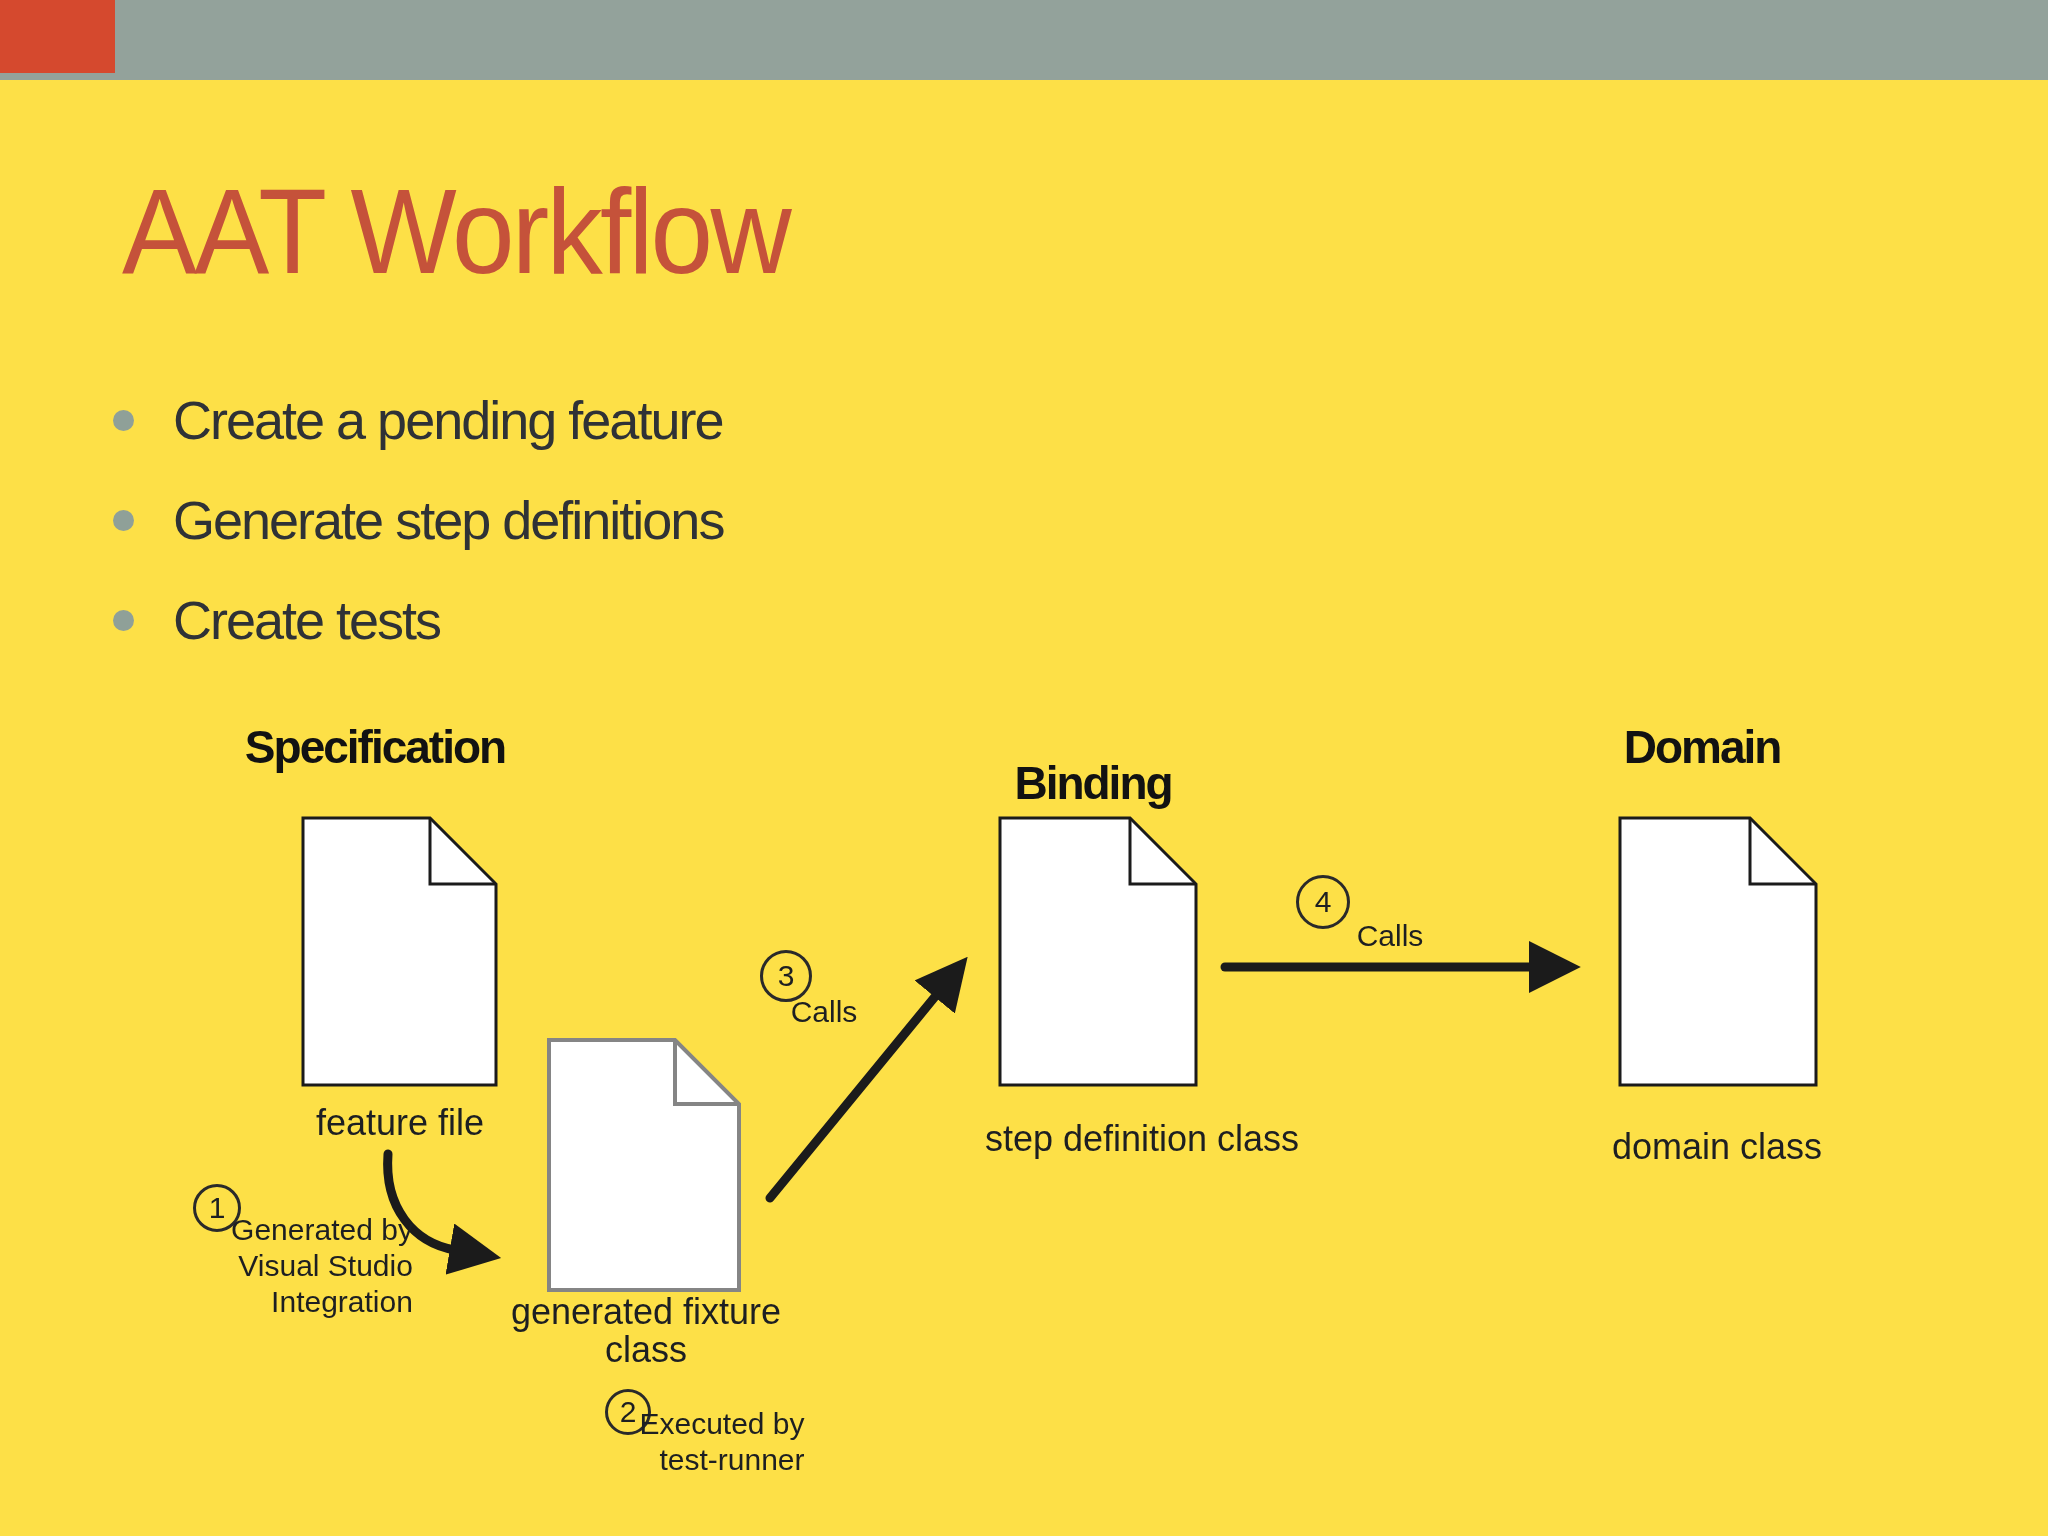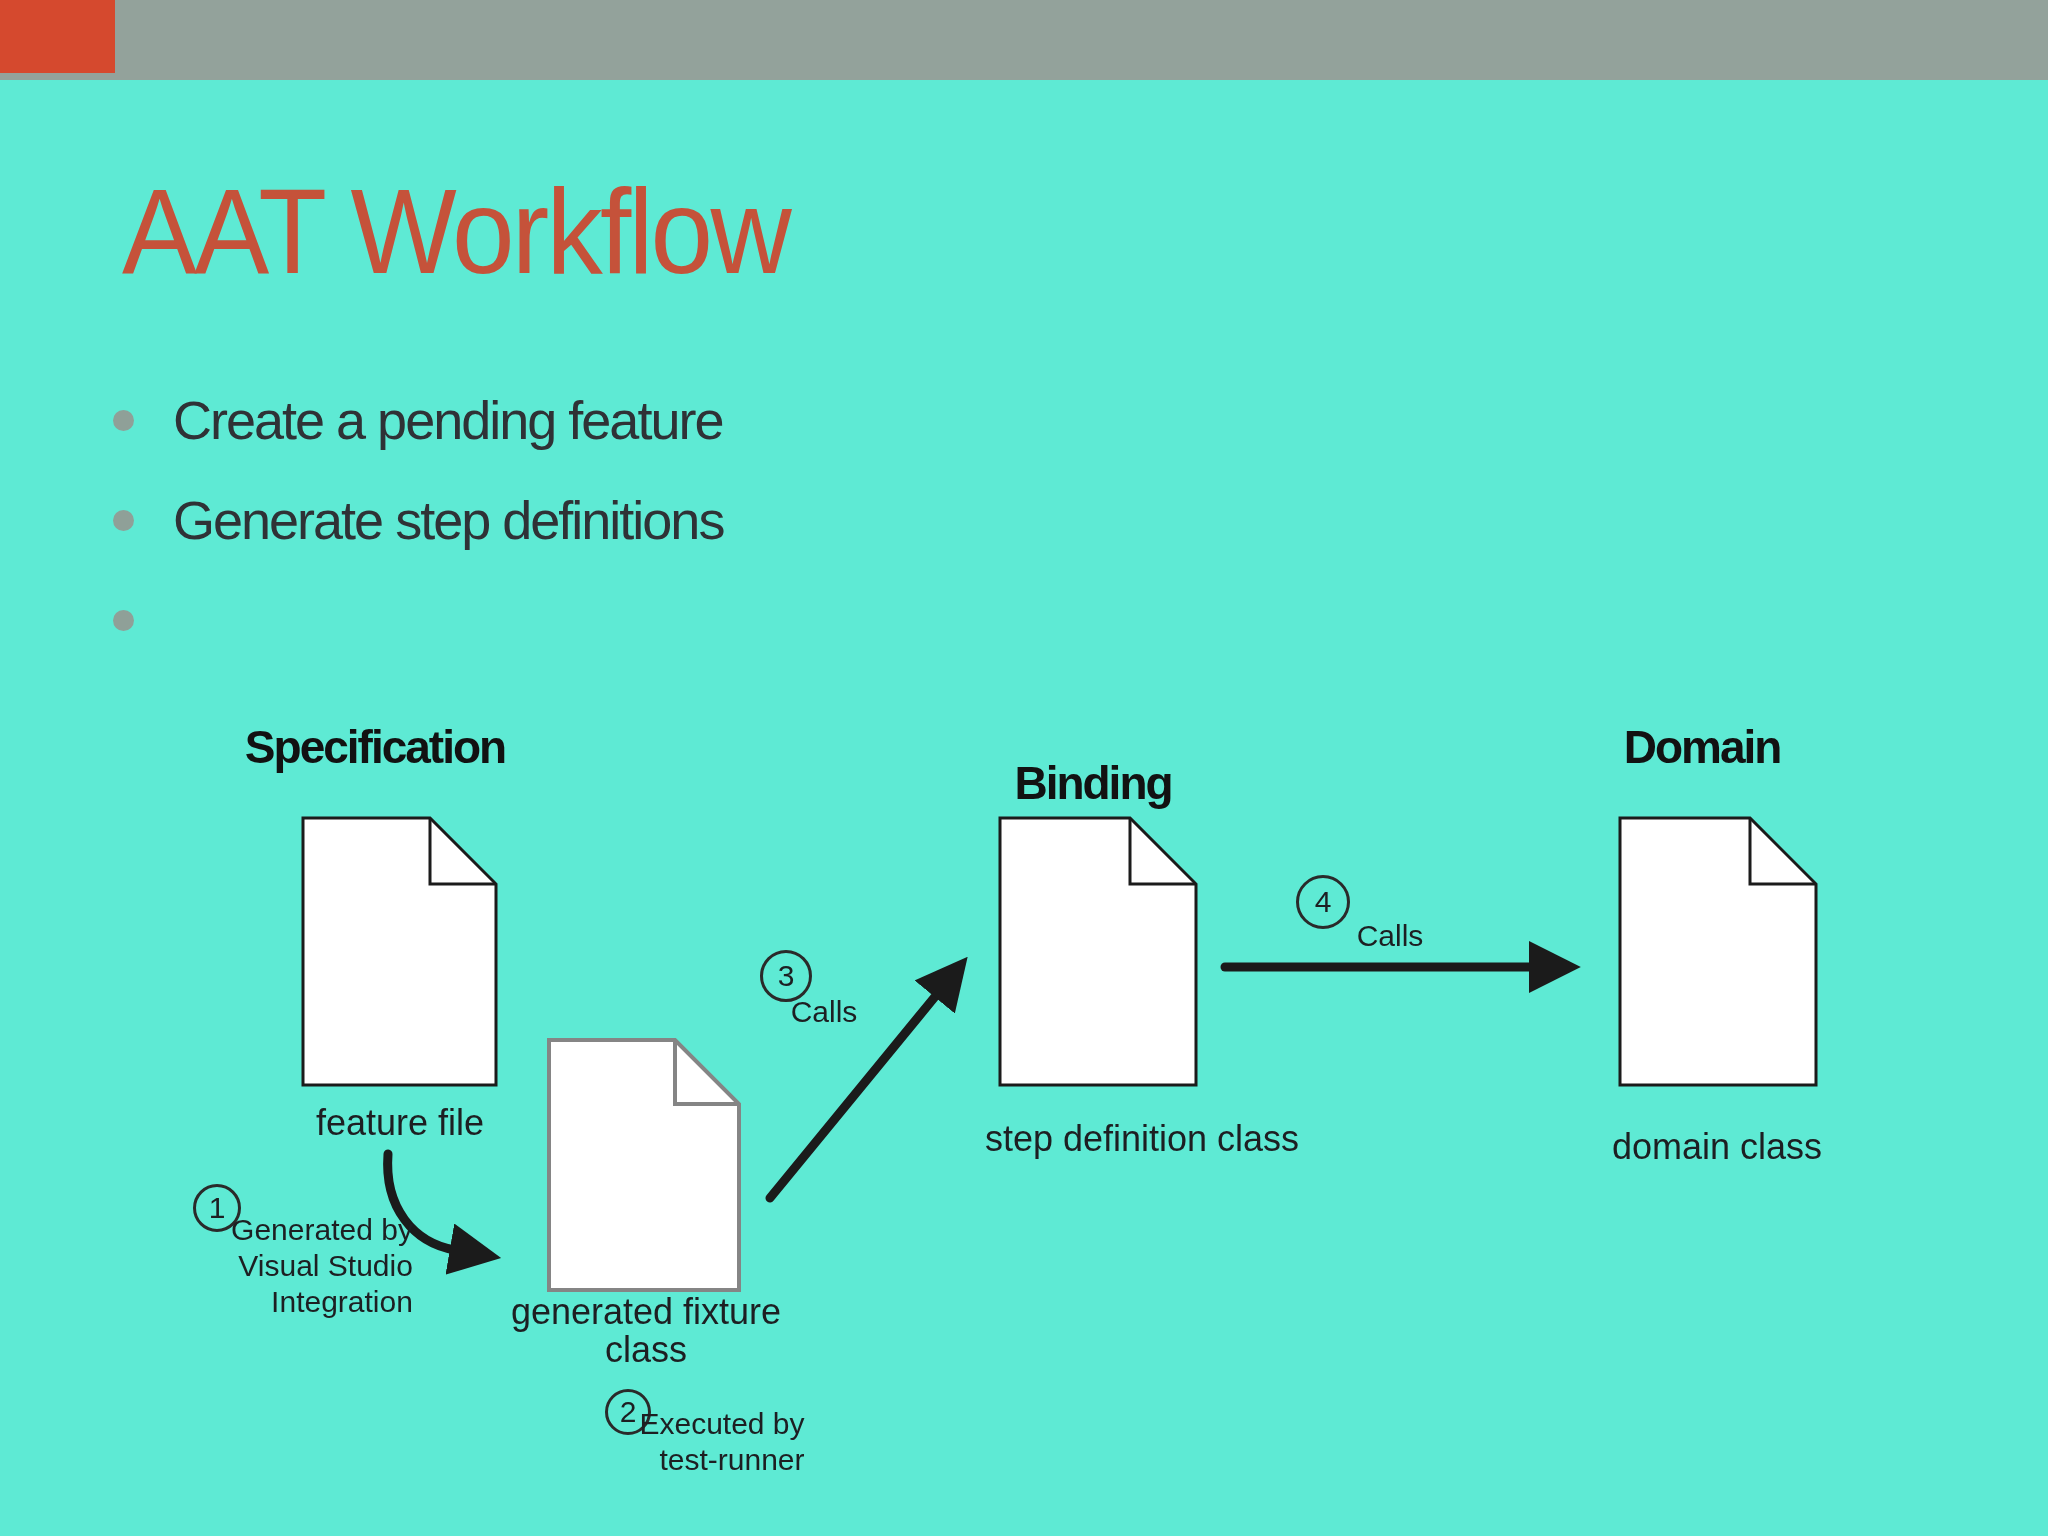--- a/index.html
+++ b/index.html
@@ -1,18 +1,18 @@
 <!DOCTYPE html>
 <html style="--band: #93a29b; --accent: #d5492e; --title: #c5523a; --dot: #8fa098; --text: #2f3236; --ink: #1b1b1b; --fixture_border: #858585;"><head>
 <meta charset="utf-8">
 <style>
   html,body{margin:0;padding:0;background:#e8e8e8;}
   .slide{
     position:relative;width:2048px;height:1536px;overflow:hidden;
-    background:#5eead4;
+    background:#fde047;
     font-family:"Liberation Sans","DejaVu Sans",sans-serif;
     color:var(--text,#2f3236);
   }
   .band{position:absolute;left:0;top:0;width:2048px;height:80px;background:var(--band,#93a29b);}
   .accent{position:absolute;left:0;top:0;width:115px;height:73px;background:var(--accent,#d5492e);}
   .title{
     position:absolute;left:122px;top:171px;
     font-size:121px;line-height:1;letter-spacing:-3px;white-space:nowrap;
     color:var(--title,#c5523a);
     transform:scaleX(0.93);transform-origin:left top;
@@ -62,20 +62,21 @@
     <li>
       <span class="dot"></span>
       <span class="btext">Create a pending feature</span>
     </li>
     <li>
       <span class="dot"></span>
       <span class="btext">Generate step definitions</span>
     </li>
     <li>
       <span class="dot"></span>
+      <span class="btext">Create tests</span>
     </li>
   </ul>
 
   <svg class="geom" width="2048" height="1536" viewBox="0 0 2048 1536">
     <defs>
       <marker id="ah" viewBox="0 0 10 10" refX="1" refY="5" markerWidth="52" markerHeight="52" orient="auto" markerUnits="userSpaceOnUse">
         <path d="M0,0 L10,5 L0,10 z" fill="#1b1b1b"></path>
       </marker>
     </defs>
 

